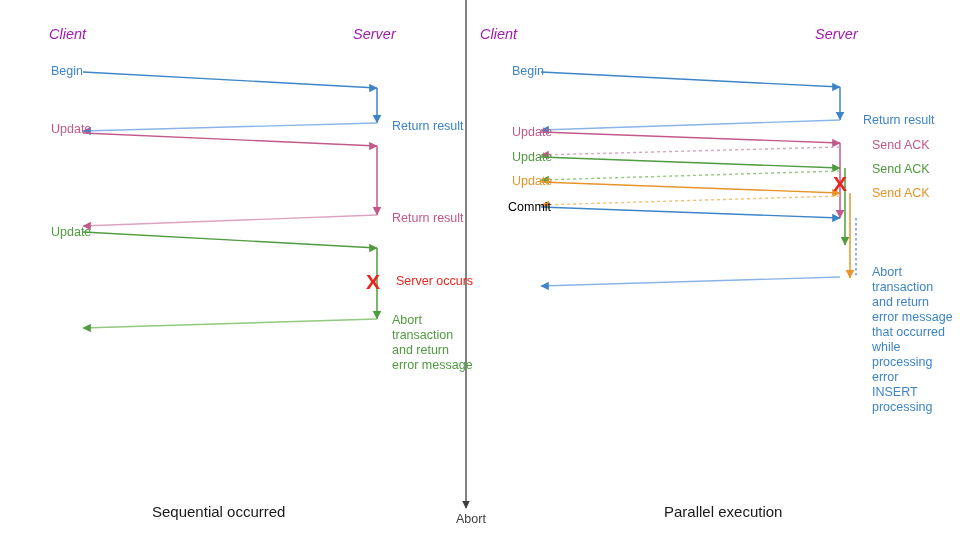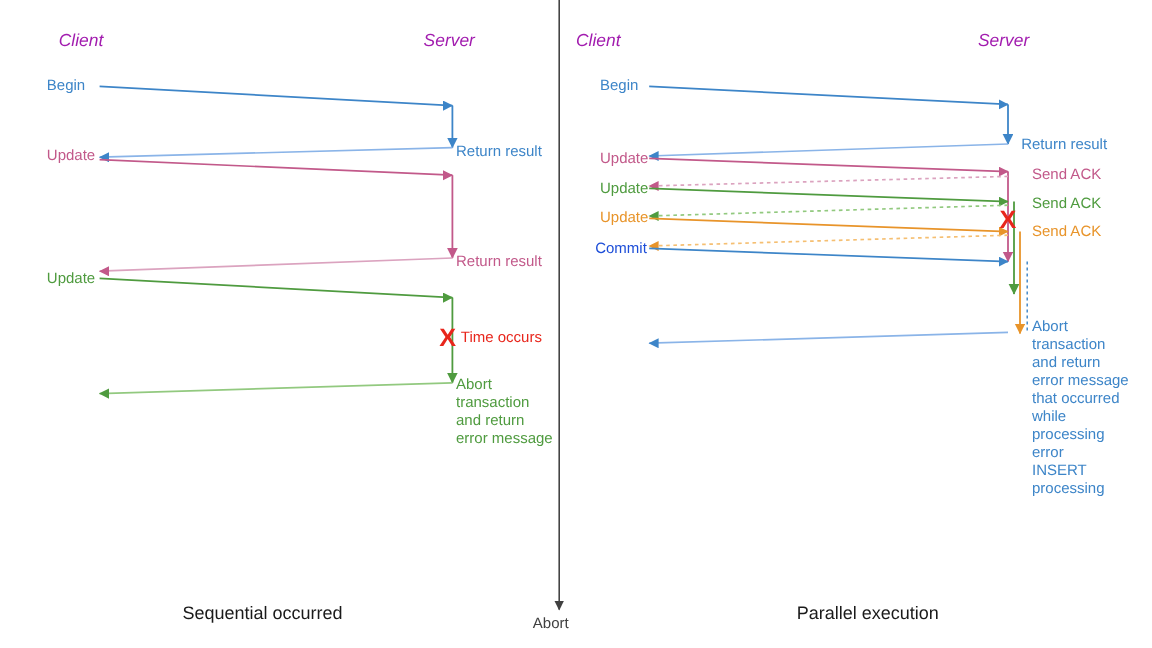--- a/index.html
+++ b/index.html
@@ -21,20 +21,21 @@
     left: 0;
     width: 960px;
     height: 540px;
   }
   .lbl {
     position: absolute;
     font-family: "Liberation Sans", sans-serif;
     font-size: 12.5px;
     line-height: 15px;
     white-space: pre;
+    margin-left: 12px;
   }
   .lbl.multi { white-space: normal; }
   .hdr {
     position: absolute;
     font-family: "Liberation Sans", sans-serif;
     font-size: 14.5px;
     font-style: italic;
     color: #a21caf;
     white-space: pre;
   }
@@ -175,31 +176,31 @@
       <div class="lbl timelbl" style="left: 444px; top: 512px; color: rgb(64, 64, 64);">Abort</div>
       <div class="hdr" style="left: 49px; top: 26px;">Client</div>
       <div class="hdr" style="left: 353px; top: 26px;">Server</div>
       <div class="lbl " style="left: 39px; top: 64px; color: rgb(61, 133, 200); text-align: left;">Begin</div>
       <div class="lbl " style="left: 380px; top: 119px; color: rgb(61, 133, 200); text-align: left;">Return result</div>
       <div class="lbl " style="left: 39px; top: 122px; color: rgb(194, 89, 138); text-align: left;">Update</div>
       <div class="lbl " style="left: 380px; top: 211px; color: rgb(194, 89, 138); text-align: left;">Return result</div>
       <div class="lbl " style="left: 39px; top: 225px; color: rgb(79, 155, 63); text-align: left;">Update</div>
       <div class="lbl multi" style="left: 380px; top: 313px; color: rgb(79, 155, 63); text-align: left;"><span>Abort</span><br><span>transaction</span><br><span>and return</span><br><span>error message</span></div>
       <div class="xmark" style="left: 366px; top: 270px;">X</div>
-      <div class="lbl " style="left: 384px; top: 274px; color: rgb(232, 38, 28);">Time occurs</div>
+      <div class="lbl " style="left: 384px; top: 274px; color: rgb(232, 38, 28);">Server occurs</div>
       <div class="caption" style="left: 152px; top: 503px;">Sequential occurred</div>
       <div class="hdr" style="left: 480px; top: 26px;">Client</div>
       <div class="hdr" style="left: 815px; top: 26px;">Server</div>
       <div class="lbl " style="left: 500px; top: 64px; color: rgb(61, 133, 200); text-align: left;">Begin</div>
       <div class="lbl " style="left: 851px; top: 113px; color: rgb(61, 133, 200); text-align: left;">Return result</div>
       <div class="lbl " style="left: 500px; top: 125px; color: rgb(194, 89, 138); text-align: left;">Update</div>
       <div class="lbl " style="left: 860px; top: 138px; color: rgb(194, 89, 138); text-align: left;">Send ACK</div>
       <div class="lbl " style="left: 500px; top: 150px; color: rgb(79, 155, 63); text-align: left;">Update</div>
       <div class="lbl " style="left: 860px; top: 162px; color: rgb(79, 155, 63); text-align: left;">Send ACK</div>
       <div class="lbl " style="left: 500px; top: 174px; color: rgb(232, 148, 42); text-align: left;">Update</div>
       <div class="lbl " style="left: 860px; top: 186px; color: rgb(232, 148, 42); text-align: left;">Send ACK</div>
-      <div class="lbl " style="left: 496px; top: 200px; color: #1d4ed8; text-align: center;">Commit</div>
+      <div class="lbl " style="left: 496px; top: 200px; color: #000000; text-align: center;">Commit</div>
       <div class="lbl multi" style="left: 860px; top: 265px; color: rgb(61, 133, 200); text-align: left;"><span>Abort</span><br><span>transaction</span><br><span>and return</span><br><span>error message</span><br><span>that occurred</span><br><span>while</span><br><span>processing</span><br><span>error</span><br><span>INSERT</span><br><span>processing</span></div>
       <div class="xmark" style="left: 833px; top: 172px;">X</div>
       <div class="caption" style="left: 664px; top: 503px;">Parallel execution</div>
     </div>
 
 </div>
 
 </body></html>

